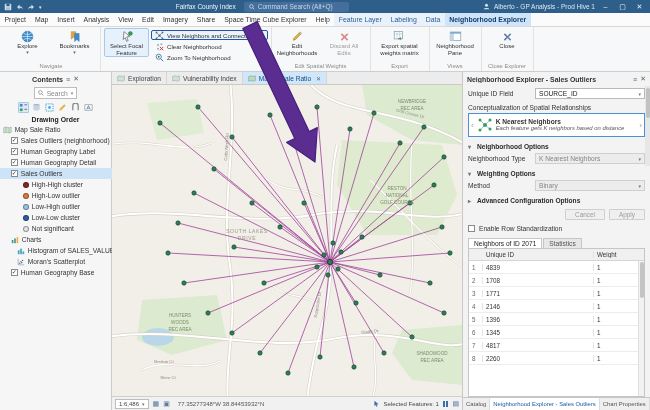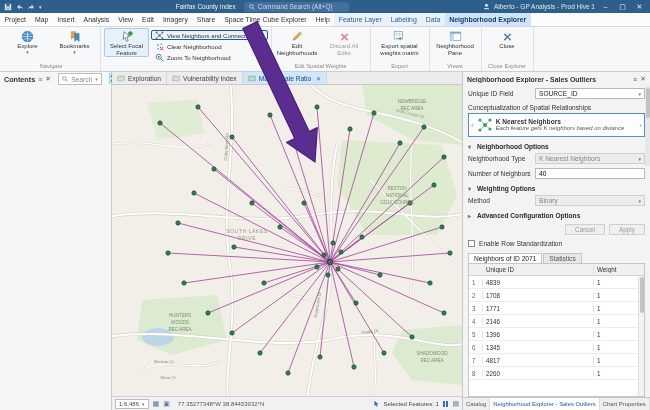--- a/index.html
+++ b/index.html
@@ -41,21 +41,21 @@
   .bigbtn.wide { width:52px; }
   .stack { display:flex; flex-direction:column; gap:1px; padding-top:2px; }
   .stackbtn { display:flex; align-items:center; gap:3px; height:10px; font-size:6.1px; color:#333;
     padding:0 3px; border:1px solid transparent; border-radius:2px; white-space:nowrap; }
   .stackbtn .sicon { width:9px; height:9px; display:flex; align-items:center; }
   .stackbtn.callout { border:1.5px solid #2456a4; background:#eaf3fd; }
   .stackbtn .dd { font-size:5px; color:#666; margin-left:1px; }
 
   
   .contents { position:absolute; top:72px; left:0; width:112px; bottom:0; background:#f6f6f6;
-    border-right:1px solid #cccccc; display:flex; flex-direction:row; font-size:6.7px; color:#333; }
+    border-right:1px solid #cccccc; display:flex; flex-direction:column; font-size:6.7px; color:#333;align-items:center; }
   .pane-hdr { height:14px; display:flex; align-items:center; padding:0 4px; gap:3px; }
   .pane-hdr .ttl { font-size:7.2px; font-weight:bold; color:#333; flex:1; }
   .pane-hdr .hic { color:#666; font-size:7px; }
   .csearch { margin:1px 3px 2px; height:12px; background:#fff; border:1px solid #bdbdbd;
     display:flex; align-items:center; gap:3px; padding:0 3px; color:#8a8a8a; }
   .csearch .dd { margin-left:auto; font-size:5px; color:#888; }
   .ctoolbar { height:13px; display:flex; align-items:center; gap:2px; padding:0 4px; }
   .ctool { width:11px; height:11px; display:flex; align-items:center; justify-content:center;
     border:1px solid transparent; border-radius:1px; }
   .ctool.on { background:#dcebfa; border-color:#a9c9ea; }
@@ -738,26 +738,20 @@
       <span class="chv">▾</span>
       <span>Neighborhood Options</span>
     </div>
     <div class="frow">
       <span class="flabel">Neighborhood Type</span>
       <span class="ctrl disabled">
         <span>K Nearest Neighbors</span>
           <span class="dd">▾</span>
       </span>
     </div>
-    <div class="frow">
-      <span class="flabel">Number of Neighbors</span>
-      <span class="ctrl">
-        <input value="40" style="">
-      </span>
-    </div>
     <div class="sect">
       <span class="chv">▾</span>
       <span>Weighting Options</span>
     </div>
     <div class="frow">
       <span class="flabel">Method</span>
       <span class="ctrl disabled">
         <span>Binary</span>
           <span class="dd">▾</span>
       </span>

